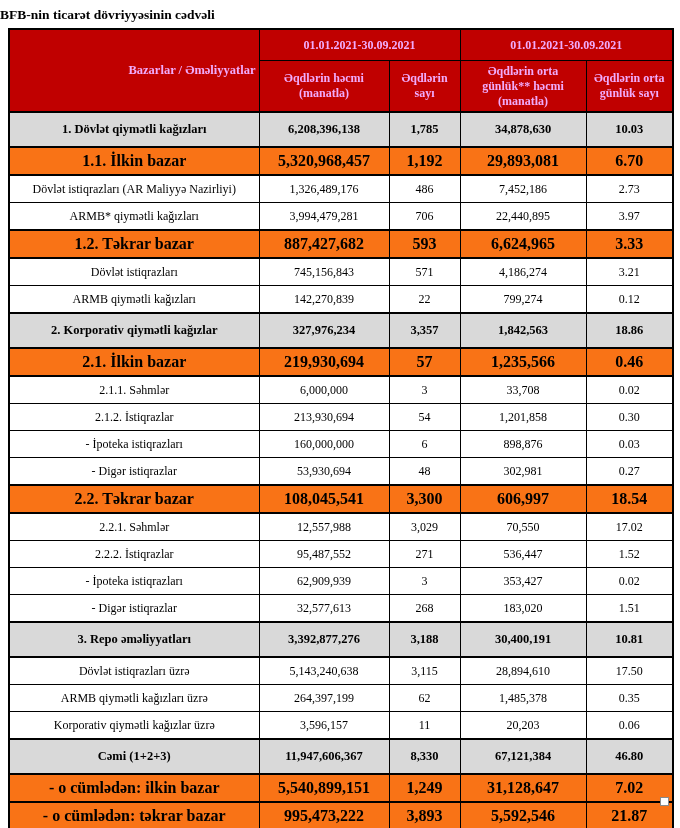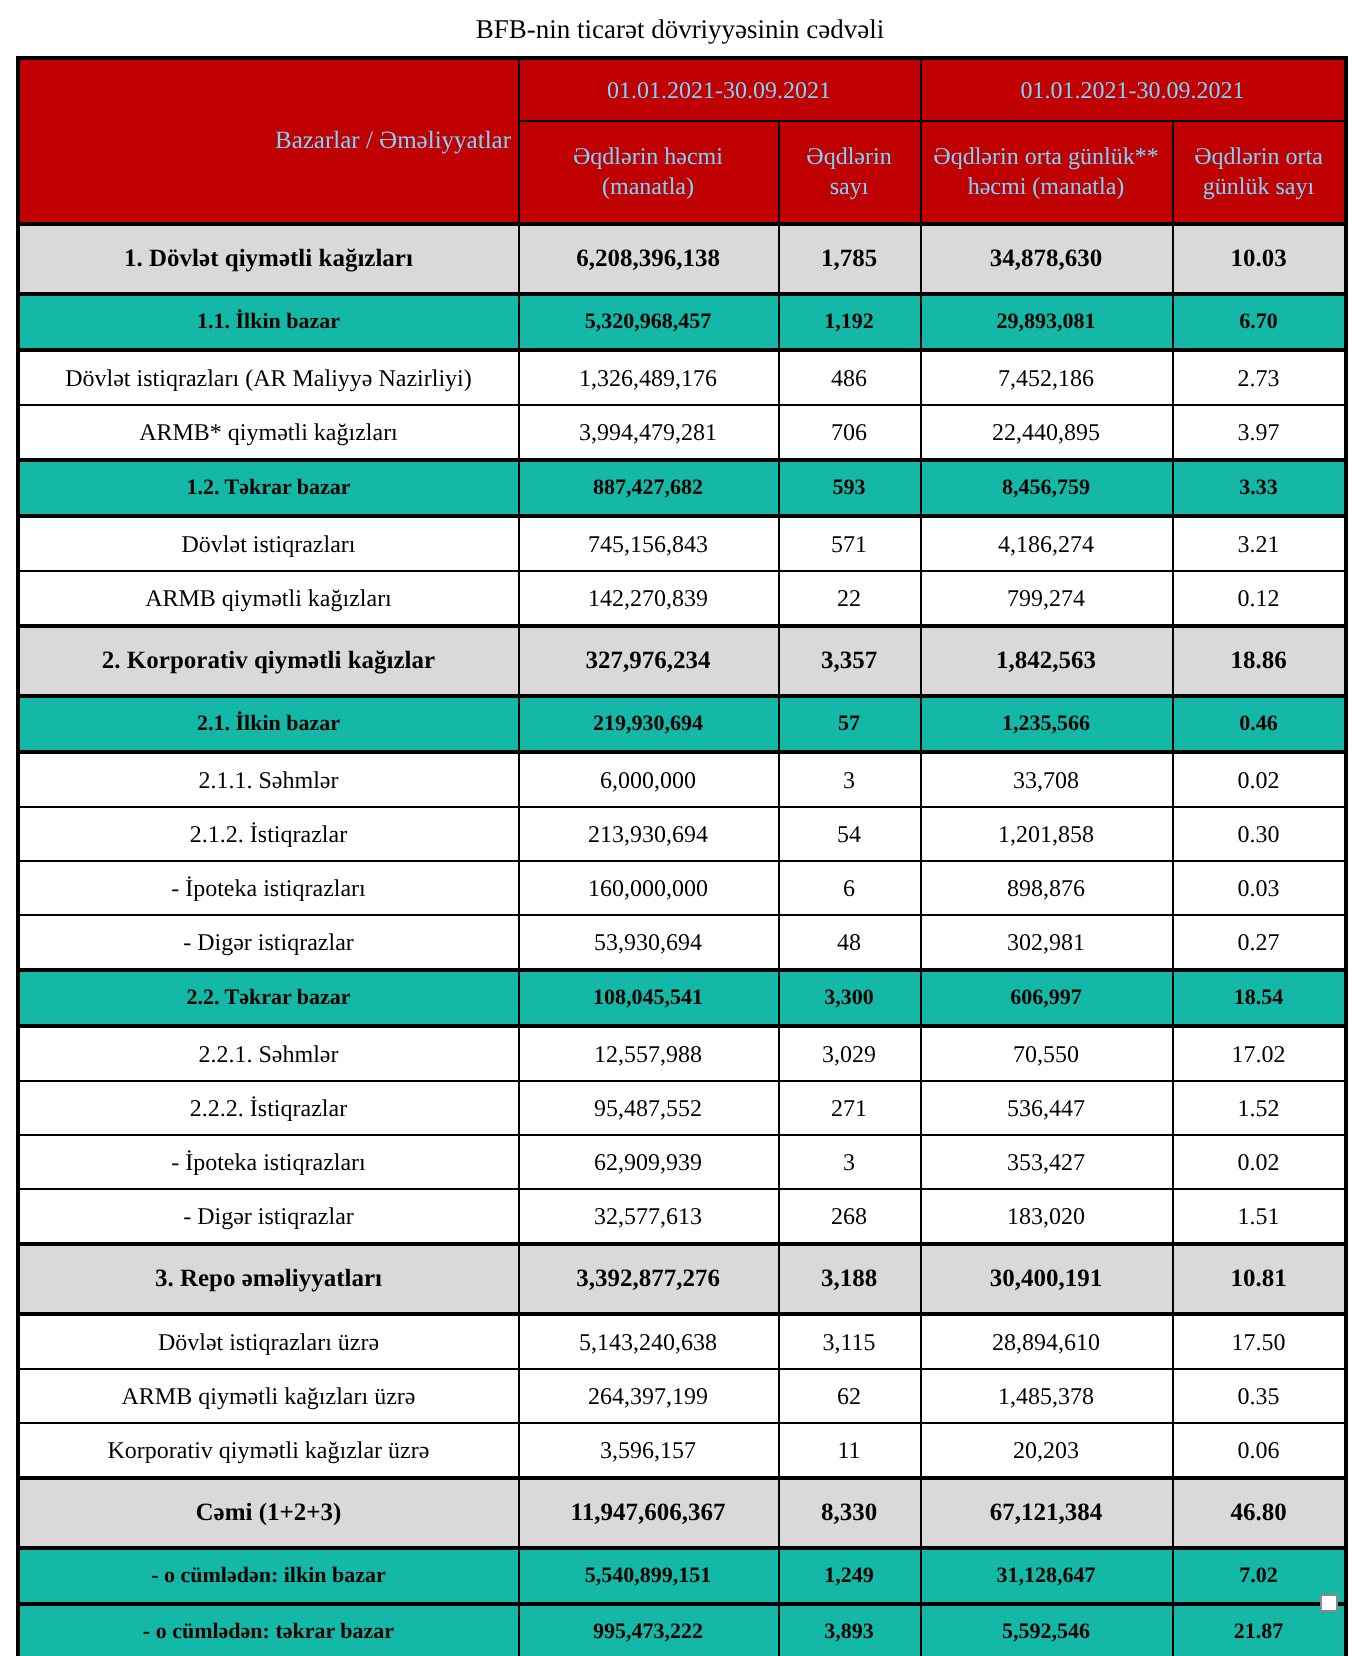--- a/index.html
+++ b/index.html
@@ -1,47 +1,47 @@
 <!DOCTYPE html>
 <html><head>
 <meta charset="utf-8">
 <style>
   html,body{margin:0;padding:0;}
   body{
     width:680px;height:828px;background:#ffffff;position:relative;
     font-family:"Liberation Serif", serif;color:#000;
   }
   .page-title{
-    text-align:center;font-weight:normal;font-size:13.5px;
+    text-align:left;font-weight:bold;font-size:13.5px;
     padding-top:7px;margin:0 0 5px 0;
   }
   table.trading{
     border-collapse:collapse;table-layout:fixed;
     margin-left:8px;width:664px;
     border:2px solid #000;
   }
   th,td{
     border:1px solid #000;text-align:center;vertical-align:middle;
     padding:1px 3px;overflow:hidden;
   }
   thead th{
-    background:#C00000;color:#7dd3fc;font-weight:normal;font-size:12px;
+    background:#C00000;color:#f0abfc;font-weight:bold;font-size:12px;
     line-height:1.25;
   }
   thead tr.hrow1 th{height:28px;}
   thead tr.hrow2 th{height:48px;}
   th.markets{font-size:12.5px;text-align:right;}
   tbody td{font-size:12px;background:#ffffff;}
   tr.detail td{height:24px;font-weight:normal;}
   tr.section td{
     background:#D9D9D9;font-weight:bold;font-size:12.5px;height:31px;
     border-top-width:2px;border-bottom-width:2px;margin-left:41px;
   }
   tr.subsection td, tr.subtotal td{
-    background:#14b8a6;font-weight:bold;font-size:11px;height:24px;
+    background:#f97316;font-weight:bold;font-size:16px;height:24px;
     border-top-width:2px;border-bottom-width:2px;
   }
   .anchor-box{
     position:absolute;left:660px;top:797px;width:7px;height:7px;
     border:1px solid #8a8a8a;background:#fff;
   }
 </style>
 </head>
 <body>
 
@@ -94,21 +94,21 @@
         <td>ARMB* qiymətli kağızları</td>
         <td>3,994,479,281</td>
         <td>706</td>
         <td>22,440,895</td>
         <td>3.97</td>
       </tr>
       <tr class="subsection">
         <td>1.2. Təkrar bazar</td>
         <td>887,427,682</td>
         <td>593</td>
-        <td>8,456,759</td>
+        <td>6,624,965</td>
         <td>3.33</td>
       </tr>
       <tr class="detail">
         <td>Dövlət istiqrazları</td>
         <td>745,156,843</td>
         <td>571</td>
         <td>4,186,274</td>
         <td>3.21</td>
       </tr>
       <tr class="detail">

